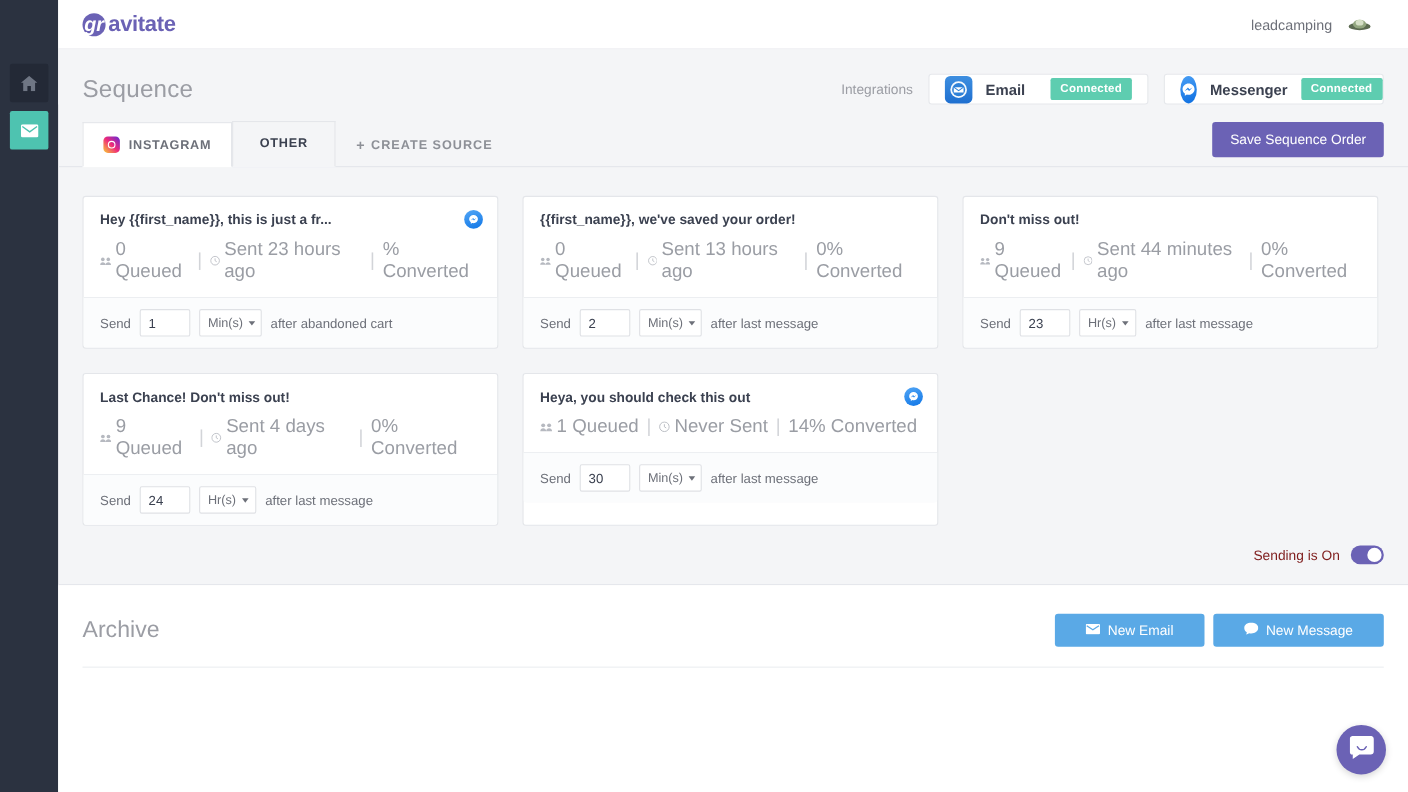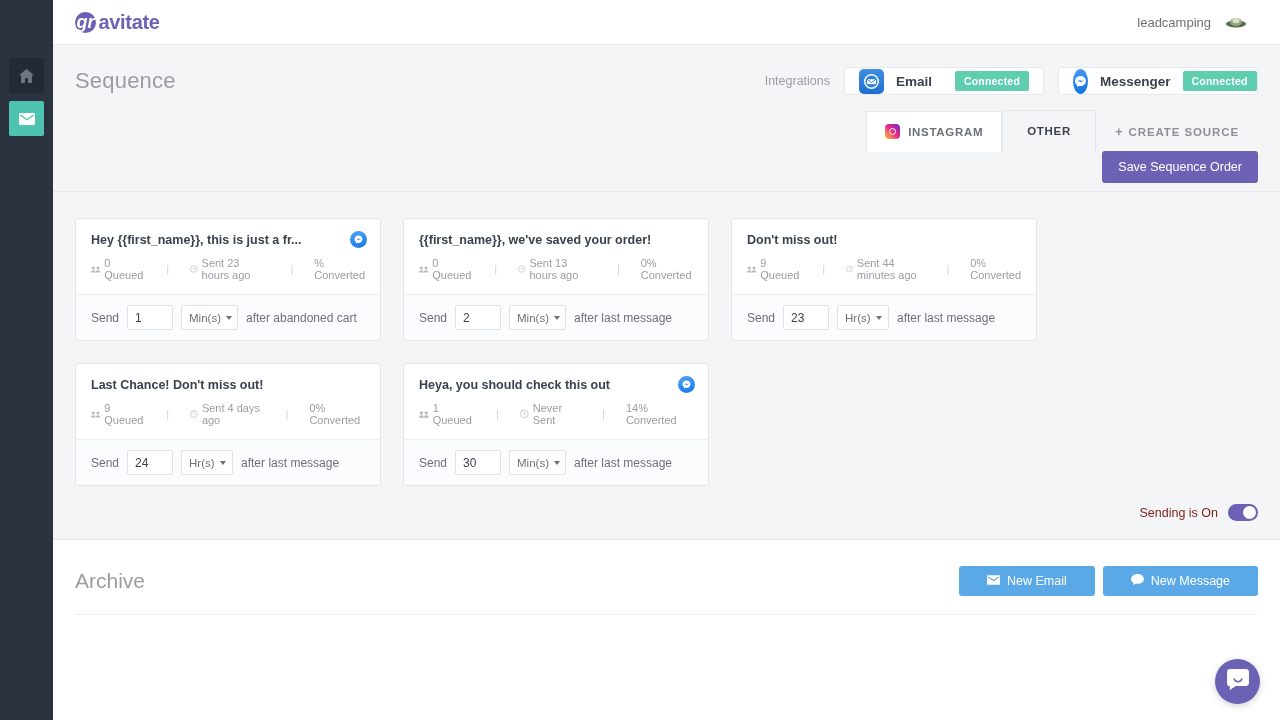--- a/index.html
+++ b/index.html
@@ -85,21 +85,20 @@
     background: linear-gradient(160deg,#4a9ff5,#0d6ee0);
     display: flex; align-items: center; justify-content: center;
   }
 
   
   .tabs-row {
     display: flex; align-items: flex-end; justify-content: space-between;
     padding: 0 22px; margin-top: 15px;
     border-bottom: 1px solid #e4e6ea;
     position: relative;
-    flex-direction: column;
   }
   .tabs { display: flex; align-items: flex-end; }
   .tab {
     display: flex; align-items: center; gap: 8px;
     font-size: 11.5px; font-weight: 700; letter-spacing: 0.7px;
     color: #85888f; padding: 12px 18px; cursor: pointer;
     background: transparent; border: 1px solid transparent; border-bottom: none;
   }
   .tab.instagram { background:#fff; border-color:#e4e6ea; border-bottom:1px solid #fff; margin-bottom:-1px; color:#6d7079;}
   .tab.active {
@@ -118,29 +117,29 @@
   .btn-save {
     background: #6b62b5; color: #fff; border: none; border-radius: 3px;
     font-size: 12.5px; padding: 9px 16px; cursor: pointer;
     margin-bottom: 8px; font-family: inherit;
   }
 
   
   .sequence-area { padding: 26px 22px 0 22px; }
   .card-grid { display: flex; flex-wrap: wrap; gap: 22px; }
   .card {
-    width: 306px; background: #fff;
+    width: 378px; background: #fff;
     border: 1px solid #e4e6ea; border-radius: 3px;
   }
   .card-top { padding: 14px 15px 13px 15px; position: relative; }
   .card-title {
     font-size: 12.5px; font-weight: 700; color: #3b4150;
     margin-bottom: 9px; line-height: 1.2;
   }
-  .card-meta { display: flex; align-items: center; font-size: 11px; color: #9a9da4; gap: 19px; }
+  .card-meta { display: flex; align-items: center; font-size: 17px; color: #9a9da4; gap: 5px; }
   .card-meta .sep { color: #d2d4d8; margin: 0 2px; }
   .card-meta .mi { display: inline-flex; align-items: center; gap: 4px; }
   .card-badge-msgr {
     position: absolute; right: 13px; top: 12px;
     width: 17px; height: 17px; border-radius: 50%;
     background: linear-gradient(160deg,#52a6f6,#1076e6);
     display: flex; align-items: center; justify-content: center;
   }
   .card-bottom {
     border-top: 1px solid #eceef1; background: #fbfcfd;

